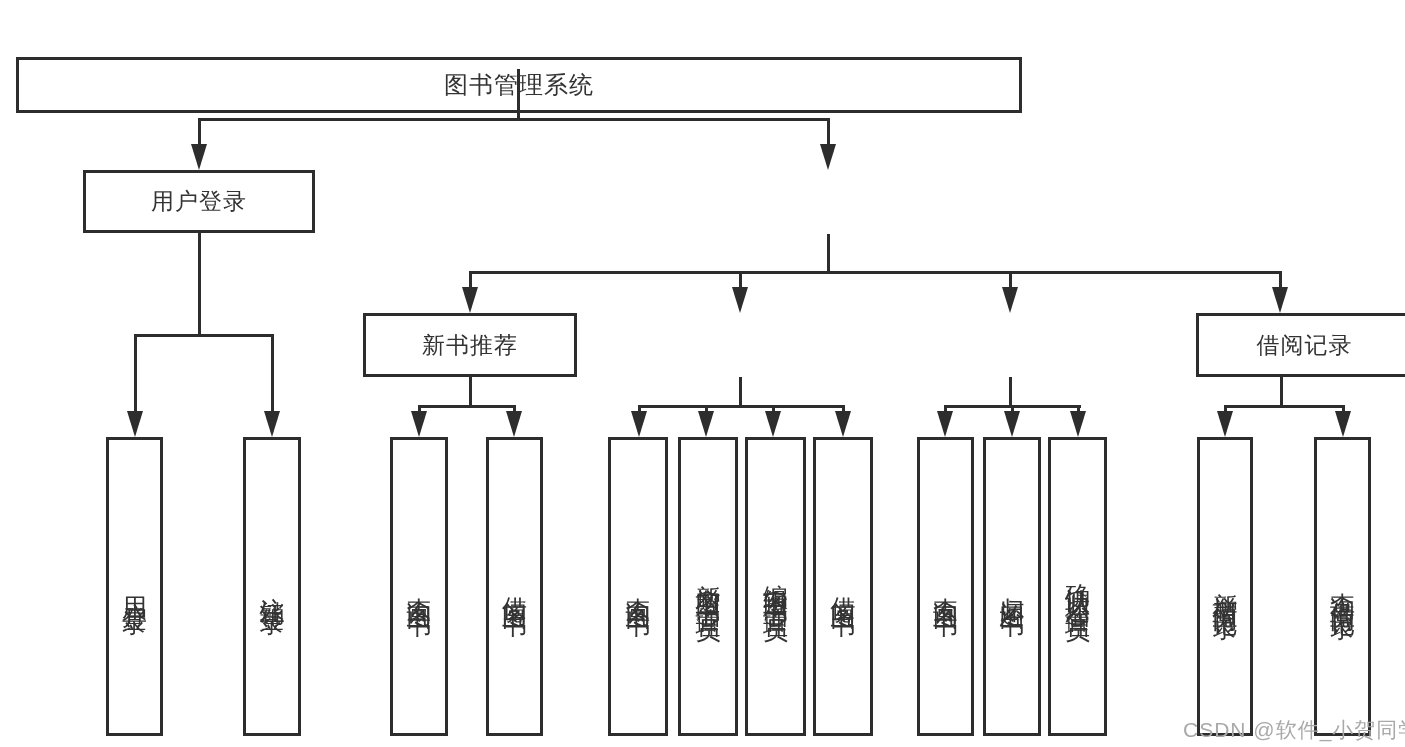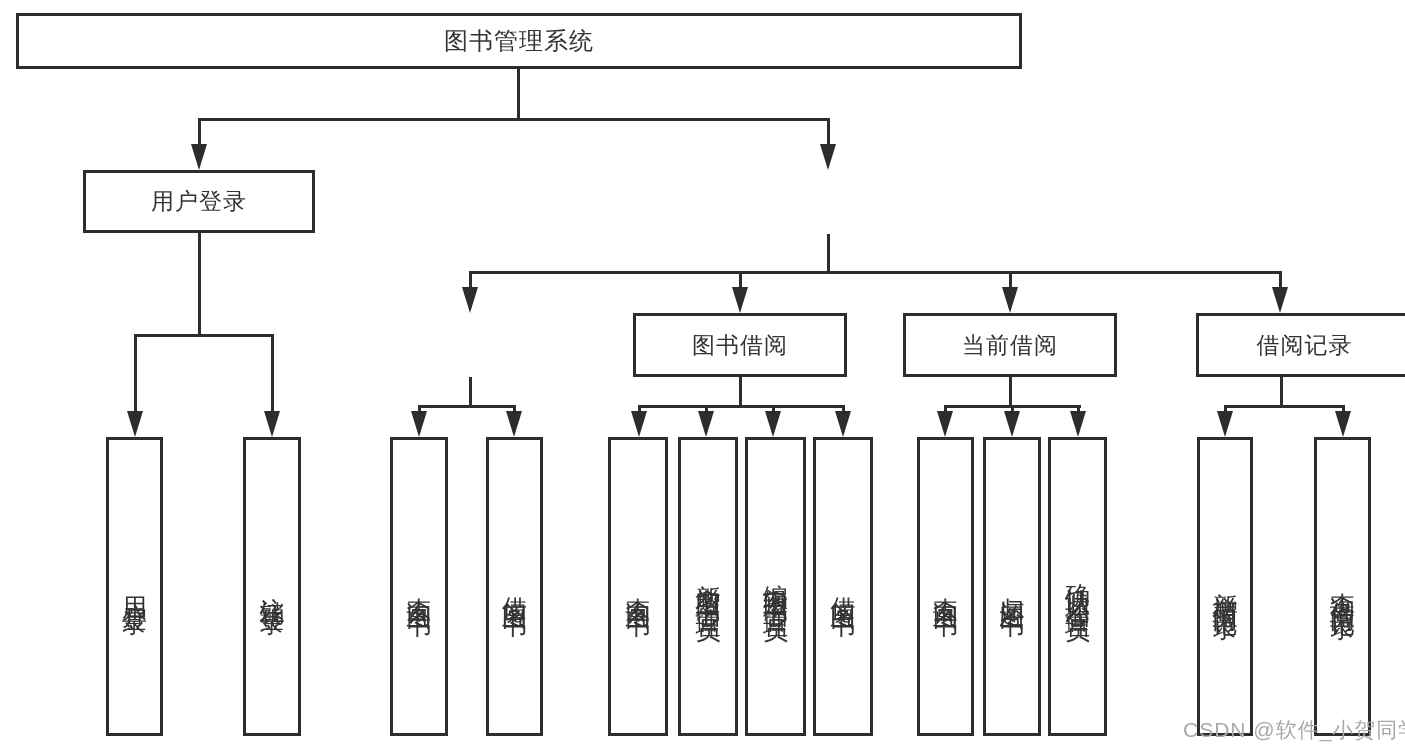--- a/index.html
+++ b/index.html
@@ -21,21 +21,21 @@
     border: 3px solid #2d2d2d;
     background: #ffffff;
     display: flex;
     align-items: center;
     justify-content: center;
     font-size: 23px;
     color: #333333;
     letter-spacing: 1px;
     white-space: nowrap;
   }
-  .box.root { font-size: 24px; }
+  .box.root { font-size: 24px; margin-top: 44px; }
   .vbox {
     position: absolute;
     box-sizing: border-box;
     border: 3px solid #2d2d2d;
     background: #ffffff;
     display: flex;
     align-items: center;
     justify-content: center;
     writing-mode: vertical-rl;
     text-orientation: mixed;
@@ -93,22 +93,21 @@
   <div class="line" style="left:469px; top:271px; width:813px; height:3px;"></div>
   <div class="line" style="left:469px; top:271px; width:3px; height:16px;"></div>
   <div class="ahead" style="left:462px; top:287px;"></div>
   <div class="line" style="left:739px; top:271px; width:3px; height:16px;"></div>
   <div class="ahead" style="left:732px; top:287px;"></div>
   <div class="line" style="left:1009px; top:271px; width:3px; height:16px;"></div>
   <div class="ahead" style="left:1002px; top:287px;"></div>
   <div class="line" style="left:1279px; top:271px; width:3px; height:16px;"></div>
   <div class="ahead" style="left:1272px; top:287px;"></div>
 
-  <div class="box" style="left:633px; top:313px; width:214px; height:64px;">图书借阅</div>
-  <div class="box" style="left:903px; top:313px; width:214px; height:64px;">当前借阅</div>
+  <div class="box" style="left:363px; top:313px; width:214px; height:64px;">新书推荐</div>
   <div class="box" style="left:1173px; top:313px; width:217px; height:64px;margin-left:23px;">借阅记录</div>
 
   <div class="line" style="left:469px; top:377px; width:3px; height:31px;"></div>
   <div class="line" style="left:418px; top:405px; width:98px; height:3px;"></div>
   <div class="line" style="left:418px; top:405px; width:3px; height:8px;"></div>
   <div class="ahead" style="left:411px; top:411px;"></div>
   <div class="line" style="left:513px; top:405px; width:3px; height:8px;"></div>
   <div class="ahead" style="left:506px; top:411px;"></div>
 
   <div class="line" style="left:739px; top:377px; width:3px; height:31px;"></div>

